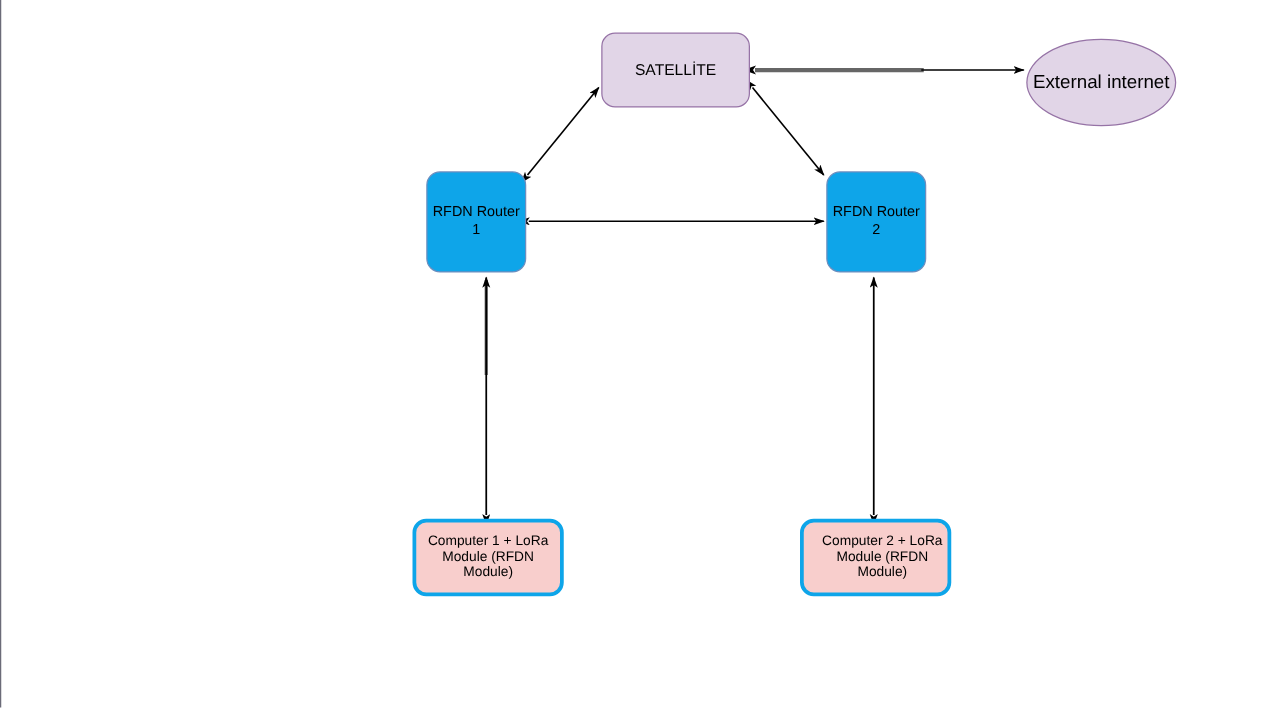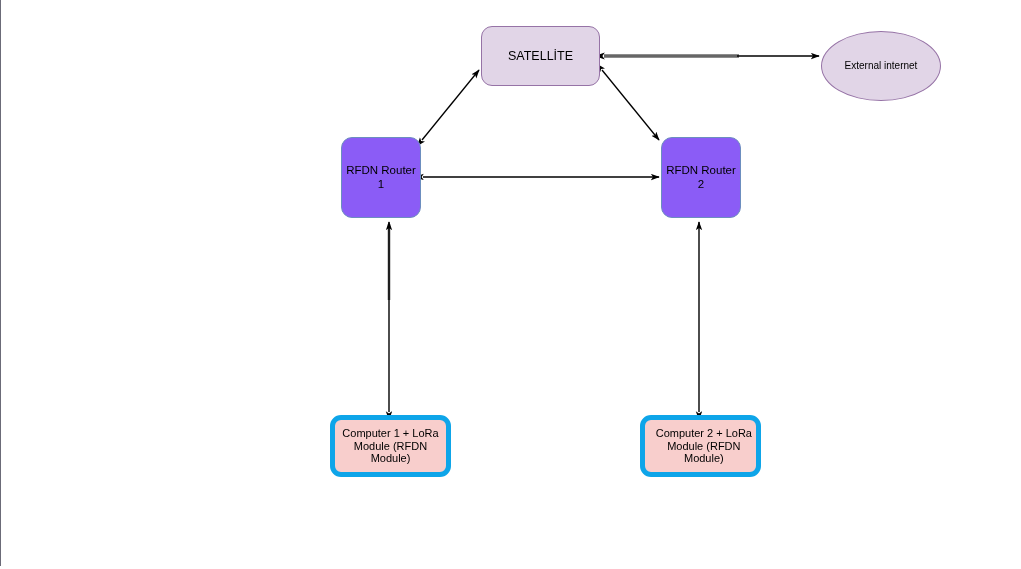--- a/index.html
+++ b/index.html
@@ -53,40 +53,40 @@
   }
   
   #node-external-internet {
     left: 821px;
     top: 31px;
     width: 120px;
     height: 70px;
     background: #e1d5e7;
     border: 1px solid #9673a6;
     border-radius: 50%;
-    font-size: 10px;
+    font-size: 15px;
   }
   
   .router {
     width: 80px;
     height: 81px;
-    background: #8b5cf6;
+    background: #0ea5e9;
     border: 1px solid #6c8ebf;
     border-radius: 11px;
     font-size: 11.5px;
     align-items: center;
   }
   #node-router-1 { left: 341px; top: 137px; }
   #node-router-2 { left: 661px; top: 137px; }
   
   .computer {
     width: 121px;
     height: 62px;
     background: #f8cecc;
-    border: 5px solid #0ea5e9;
+    border: 3px solid #0ea5e9;
     border-radius: 11px;
     font-size: 11px;
   }
   #node-computer-1 { left: 330px; top: 415px; }
   #node-computer-2 { left: 640px; top: 415px; justify-content: flex-end; }
   
   #page-left-rule {
     position: absolute;
     left: 0px;
     top: 0px;

